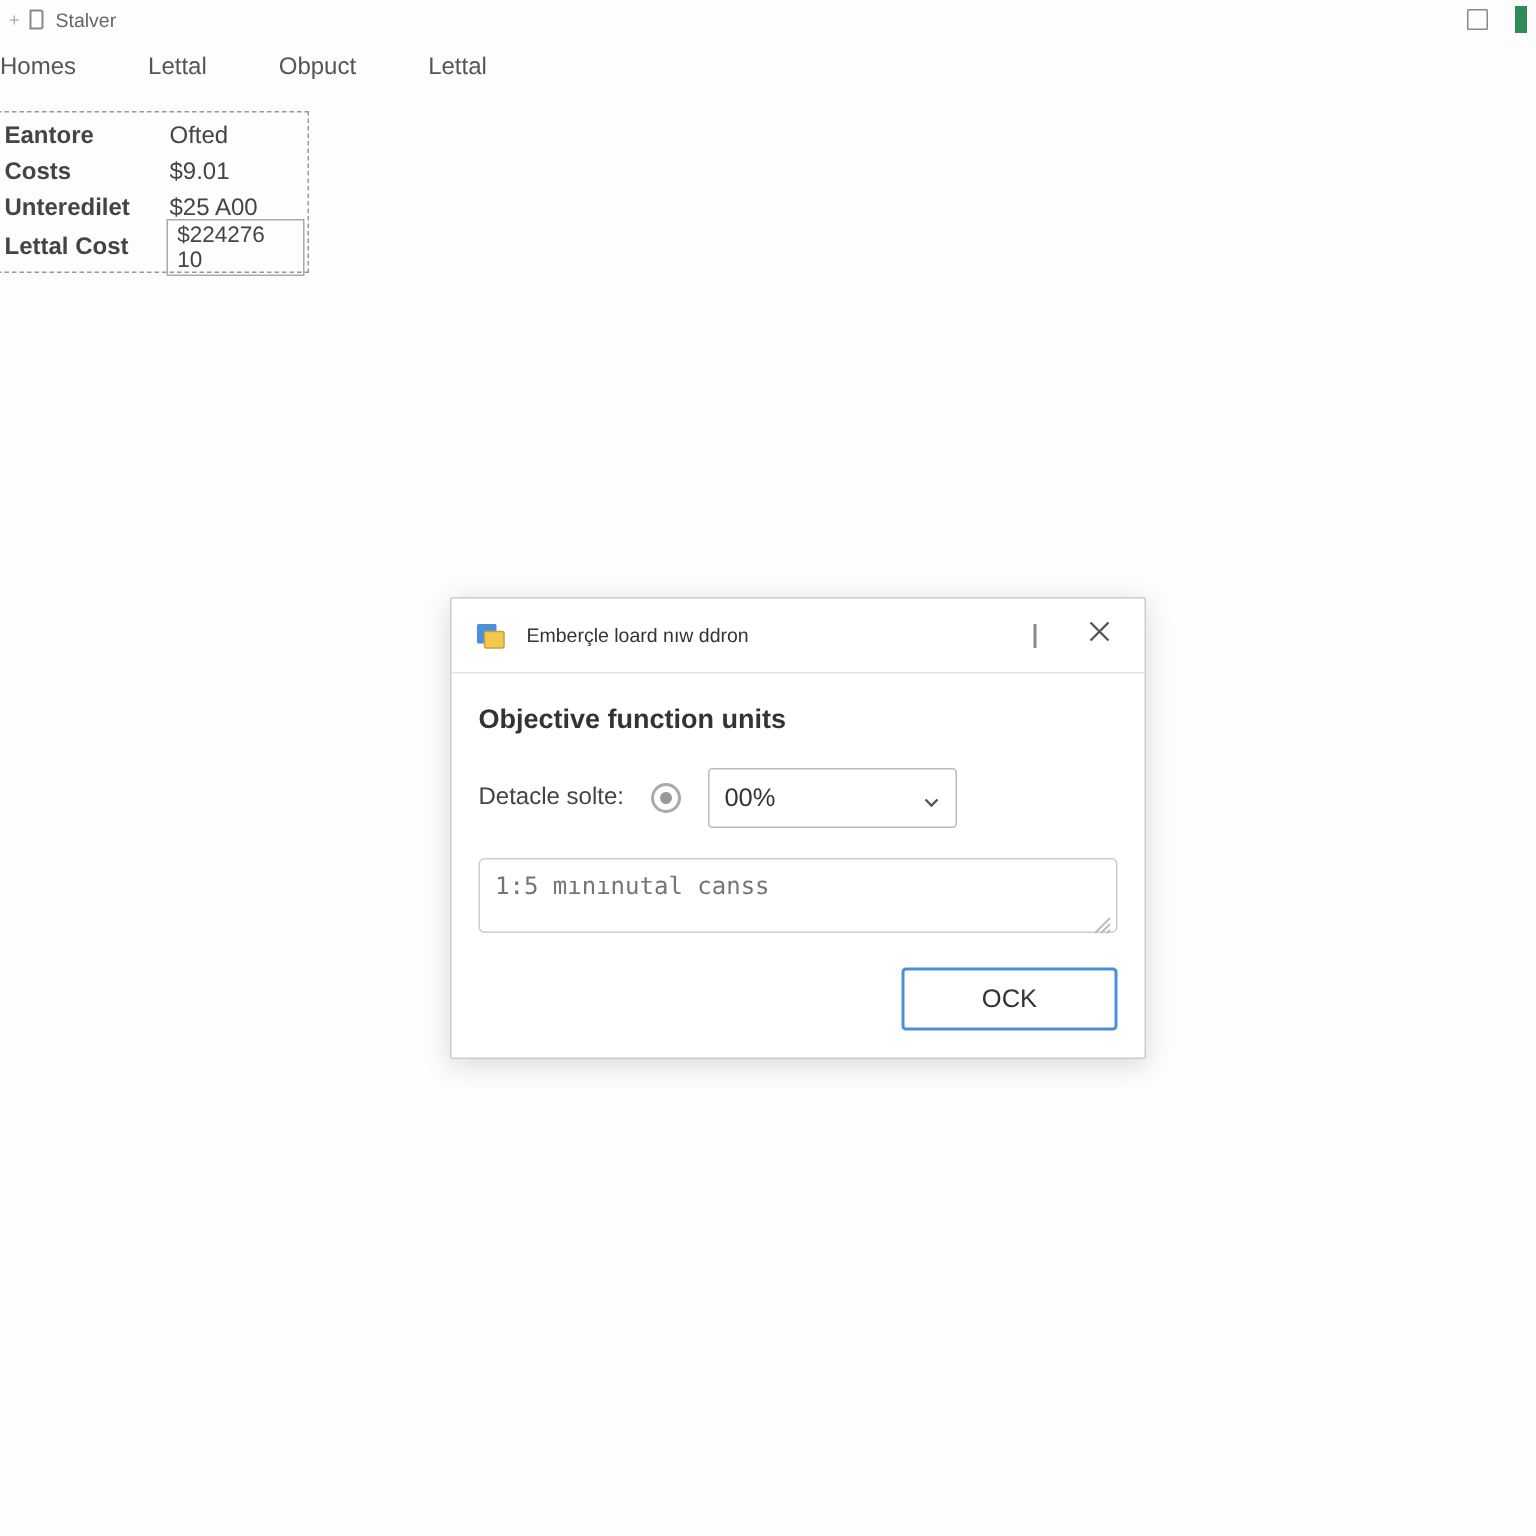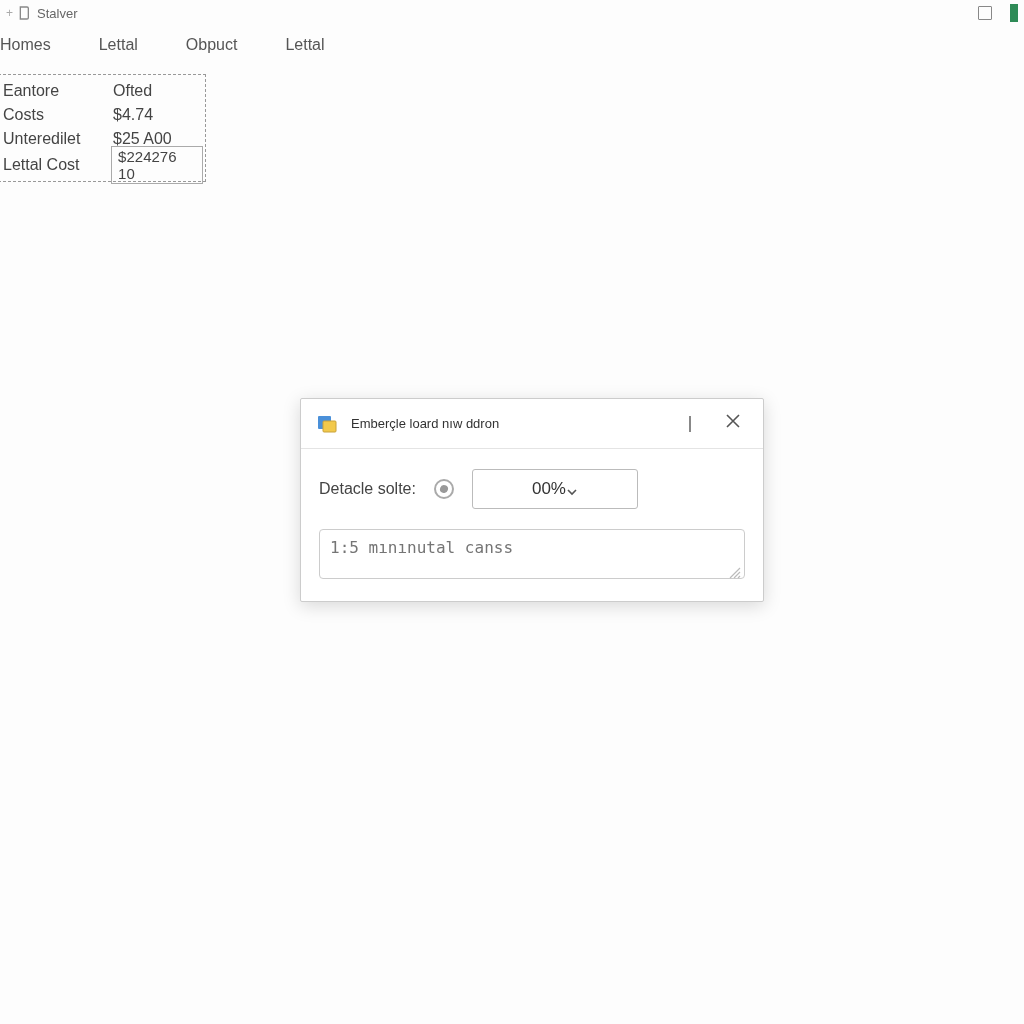--- a/index.html
+++ b/index.html
@@ -23,21 +23,21 @@
   .summary {
     margin-top: 10px;
     border: 1px dashed #999;
     width: 208px;
     font-size: 16px;
     color: #444;
     margin-left: -2px;
     padding: 4px 2px 4px 2px;
   }
   .summary .row { display: flex; align-items: center; height: 24px; }
-  .summary .label { width: 112px; padding-left: 2px; }
+  .summary .label { width: 112px; padding-left: 2px; font-weight: bold; }
   .summary .val { }
   .summary .total-row .val {
     border: 1px solid #aaa; padding: 1px 6px; font-size: 15px;
   }
   .summary .sep { height: 2px; }
 
   
   .modal {
     position: absolute;
     left: 300px; top: 398px;
@@ -60,21 +60,21 @@
 
   .modal-body { padding: 20px 18px 18px 18px; }
   .modal-heading { font-weight: 600; font-size: 18px; color: #333; margin-bottom: 22px; }
 
   .field-row { display: flex; align-items: center; gap: 18px; margin-bottom: 20px; }
   .field-label { font-size: 16px; color: #444; }
   .radio-icon { width: 20px; height: 20px; border-radius: 50%; border: 2px solid #aaa; display: flex; align-items: center; justify-content: center; }
   .radio-icon::after { content: ""; width: 8px; height: 8px; border-radius: 50%; background: #999; transform: rotate(20deg); }
 
   .select {
-    display: flex; align-items: center; justify-content: center;
+    display: flex; align-items: center; justify-content: space-between;
     width: 166px; height: 40px;
     border: 1px solid #bbb; border-radius: 3px;
     padding: 0 10px; font-size: 17px; color: #333;
     cursor: pointer;
   }
   .chevron { width: 12px; height: 12px; }
 
   .textarea {
     width: 100%; height: 50px;
     border: 1px solid #ccc; border-radius: 4px;
@@ -125,21 +125,21 @@
   <span class="tab">Lettal</span>
 </div>
 
 <div class="summary">
   <div class="row">
     <span class="label">Eantore</span>
     <span class="val">Ofted</span>
   </div>
   <div class="row">
     <span class="label">Costs</span>
-    <span class="val">$4.74</span>
+    <span class="val">$9.01</span>
   </div>
   <div class="row">
     <span class="label">Unteredilet</span>
     <span class="val">$25 A00</span>
   </div>
   <div class="sep"></div>
   <div class="row total-row">
     <span class="label">Lettal Cost</span>
     <span class="val">$224276 10</span>
   </div>
@@ -158,20 +158,21 @@
       <span class="pipe"></span>
       <span class="close-x">
         <svg viewBox="0 0 16 16" width="16" height="16">
             <path stroke="#555" stroke-width="1.6" fill="none" d="M2 2 L14 14 M14 2 L2 14"></path>
           </svg>
       </span>
     </div>
   </div>
 
   <div class="modal-body">
+    <div class="modal-heading">Objective function units</div>
 
     <div class="field-row">
       <span class="field-label">Detacle solte:</span>
       <span class="radio-icon"></span>
       <div class="select">
         <span>00%</span>
         <span class="chevron">
           <svg viewBox="0 0 12 12" width="12" height="12">
               <path d="M2 4 L6 8 L10 4" fill="none" stroke="#555" stroke-width="1.6"></path>
             </svg>
@@ -181,14 +182,17 @@
 
     <div class="textarea-wrap">
       <textarea class="textarea" placeholder="1:5 mınınutal canss" style=""></textarea>
       <span class="resize-grip">
         <svg viewBox="0 0 14 14" width="14" height="14">
           <path stroke="#bbb" stroke-width="1.2" d="M3 13 L13 3 M7 13 L13 7 M11 13 L13 11"></path>
         </svg>
       </span>
     </div>
 
+    <div class="modal-footer">
+      <button class="ok-btn">OCK</button>
+    </div>
   </div>
 </div>
 
 </body></html>

